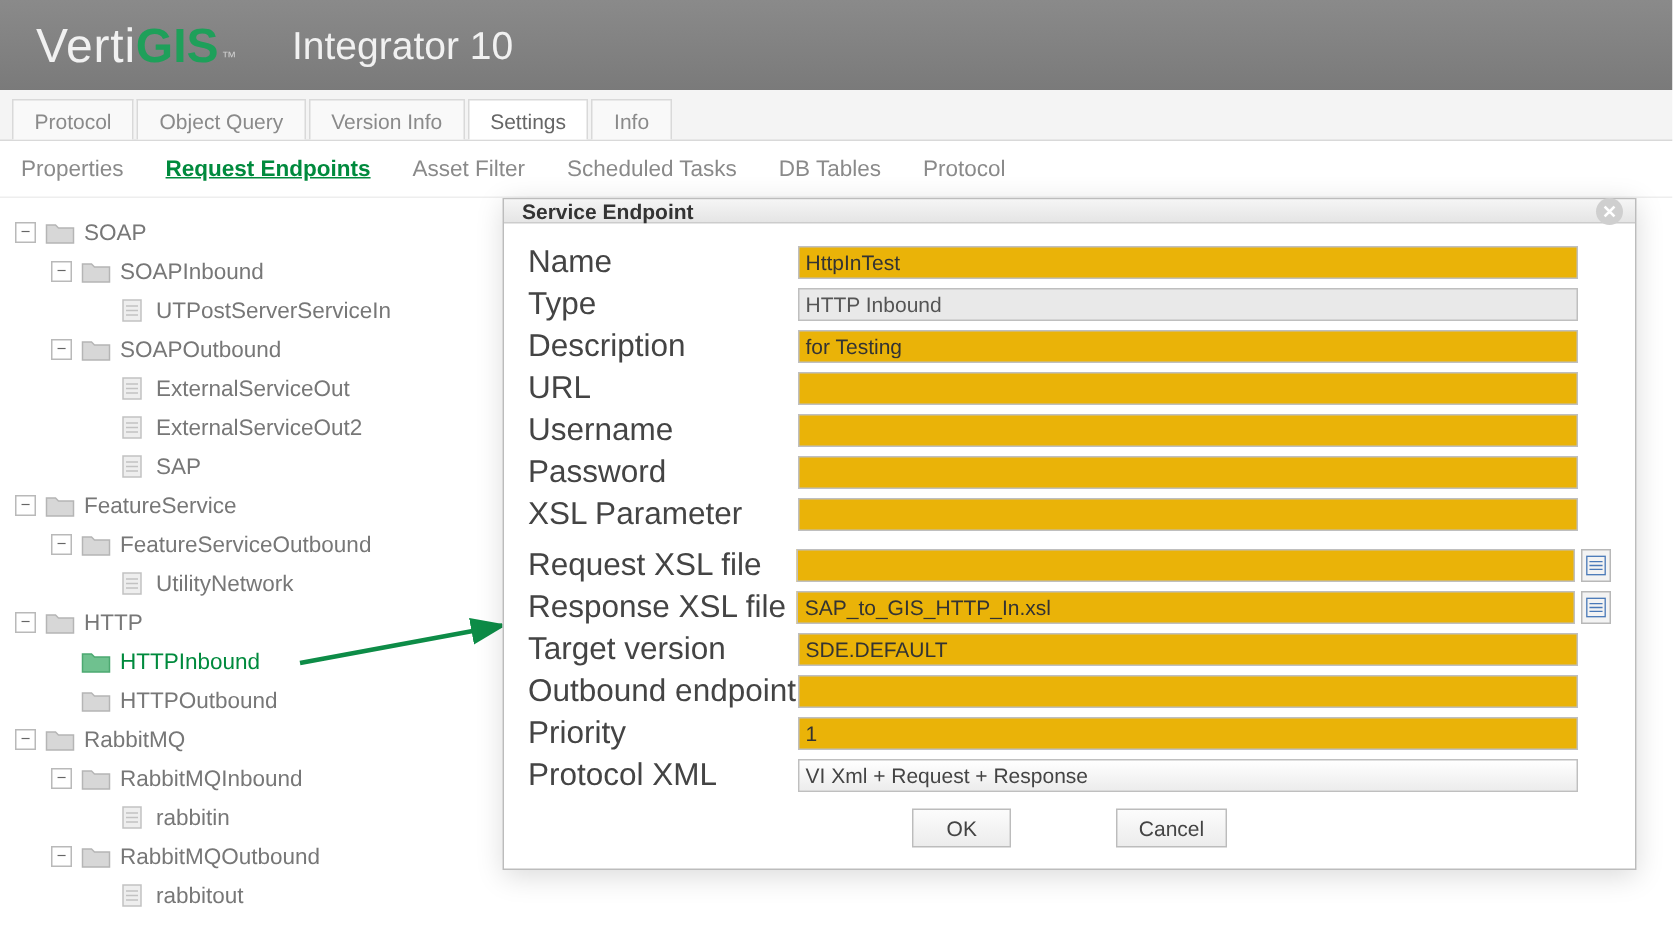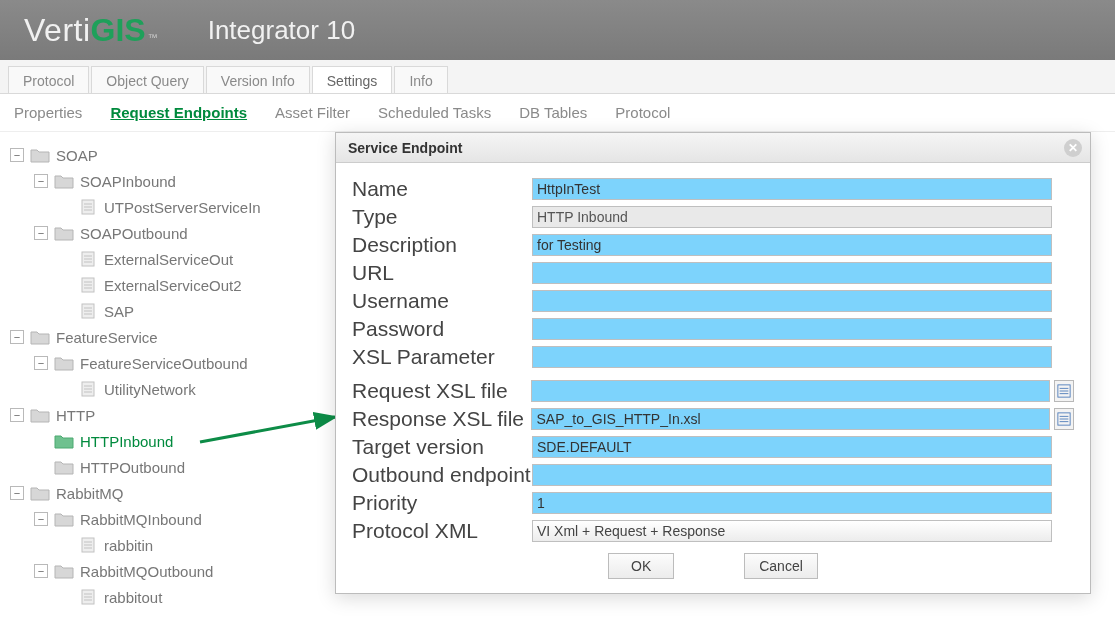--- a/index.html
+++ b/index.html
@@ -1,17 +1,17 @@
 <!DOCTYPE html>
 <html><head>
 <meta charset="utf-8">
 <style>
   * { box-sizing: border-box; margin: 0; padding: 0; }
   body { font-family: Arial, Helvetica, sans-serif; font-size: 14px; color: #555; background: #fff; width: 1115px; height: 630px; position: relative; overflow: hidden; }
-  .header { background: linear-gradient(#8a8a8a,#7a7a7a); height: 60px; display: flex; align-items: center; padding-left: 24px; gap: 32px; }
+  .header { background: linear-gradient(#8a8a8a,#7a7a7a); height: 60px; display: flex; align-items: center; padding-left: 24px; gap: 19px; }
   .logo { display:flex; align-items:baseline; color:#fff; font-weight:300; }
   .logo .verti { font-size:32px; font-weight:300; color:#f1f1f1; letter-spacing:0.5px;}
   .logo .gis { font-size:32px; font-weight:700; color:#1ea05a; }
   .logo .tm { font-size:10px; color:#ccc; margin-left:2px; }
   .app-title { color:#f1f1f1; font-size:26px; font-weight:300; margin-left:18px; }
   .tabbar-main { display:flex; gap:2px; background:#f4f4f4; padding:6px 8px 0 8px; border-bottom:1px solid #d9d9d9; height:34px; }
   .tab-main { padding:6px 14px 6px 14px; background:#f9f9f9; border:1px solid #d9d9d9; border-bottom:none; color:#8a8a8a; cursor:pointer; font-size:14px; }
   .tab-main.active { background:#fff; color:#666; }
   .tabbar-sub { display:flex; gap:28px; padding:10px 14px; border-bottom:1px solid #eee; }
   .tab-sub { color:#8a8a8a; cursor:pointer; font-size:15px; }
@@ -23,27 +23,27 @@
   .exp-blank { width:14px; height:14px; display:inline-block; margin-right:6px; }
   .folder-icon, .file-icon { width:20px; height:16px; margin-right:6px; display:inline-block; }
   .folder-icon svg, .file-icon svg { width:100%; height:100%; display:block; }
   .tnode .label { cursor:pointer; }
   .tnode.selected .label { color:#008a3d; font-weight:500; }
   .tnode.selected .folder-icon svg path { fill:#6fc18f; }
   .ind0 { padding-left:4px; }
   .ind1 { padding-left:28px; }
   .ind2 { padding-left:52px; }
   .dialog { position:absolute; left:335px; top:0px; width:756px; background:#fff; border:1px solid #bcbcbc; box-shadow:0 4px 18px rgba(0,0,0,0.15); }
-  .dialog-header { background:linear-gradient(#f5f5f5,#e5e5e5); border-bottom:1px solid #ccc; height:30px; display:flex; align-items:center; justify-content:space-between; padding:0 8px 0 12px; font-weight:bold; color:#333; }
+  .dialog-header { background:linear-gradient(#f5f5f5,#e5e5e5); border-bottom:1px solid #ccc; height:16px; display:flex; align-items:center; justify-content:space-between; padding:0 8px 0 12px; font-weight:bold; color:#333; }
   .close-btn { width:18px; height:18px; border-radius:50%; background:#cfcfcf; color:#fff; display:flex; align-items:center; justify-content:center; font-size:12px; cursor:pointer; }
   .form { padding:14px 16px 14px 16px; }
   .frow { display:flex; align-items:center; margin-bottom:4px; }
   .frow.tall { align-items:flex-start; }
   .flabel { width:180px; color:#444; font-size:21px; }
-  .finput { height:22px; border:1px solid #bfbfbf; background:#7dd3fc; padding:0 4px; font-size:14px; color:#333; width:520px; }
+  .finput { height:22px; border:1px solid #bfbfbf; background:#eab308; padding:0 4px; font-size:14px; color:#333; width:520px; }
   .finput.readonly { background:#e9e9e9; color:#555; }
   .finput.wide { width:520px; }
   .btn-icon { width:20px; height:22px; border:1px solid #b8b8b8; background:#f3f3f3; margin-left:4px; cursor:pointer; display:flex; align-items:center; justify-content:center; }
   .btn-icon svg { width:14px; height:14px; }
   .select { height:22px; border:1px solid #bfbfbf; background:linear-gradient(#fff,#ececec); width:520px; display:flex; align-items:center; padding:0 4px; font-size:14px; color:#444; position:relative; }
   .select .dropdown-arrow { position:absolute; right:4px; width:18px; height:18px; display:flex; align-items:center; justify-content:center; color:#888; }
   .dialog-buttons { display:flex; justify-content:center; gap:70px; padding-top:6px; }
   .btn { height:26px; min-width:66px; padding:0 14px; border:1px solid #bcbcbc; background:linear-gradient(#fcfcfc,#ececec); cursor:pointer; font-size:14px; color:#444; }
   .arrow-svg { position:absolute; left:195px; top:280px; pointer-events:none; }
 </style>

